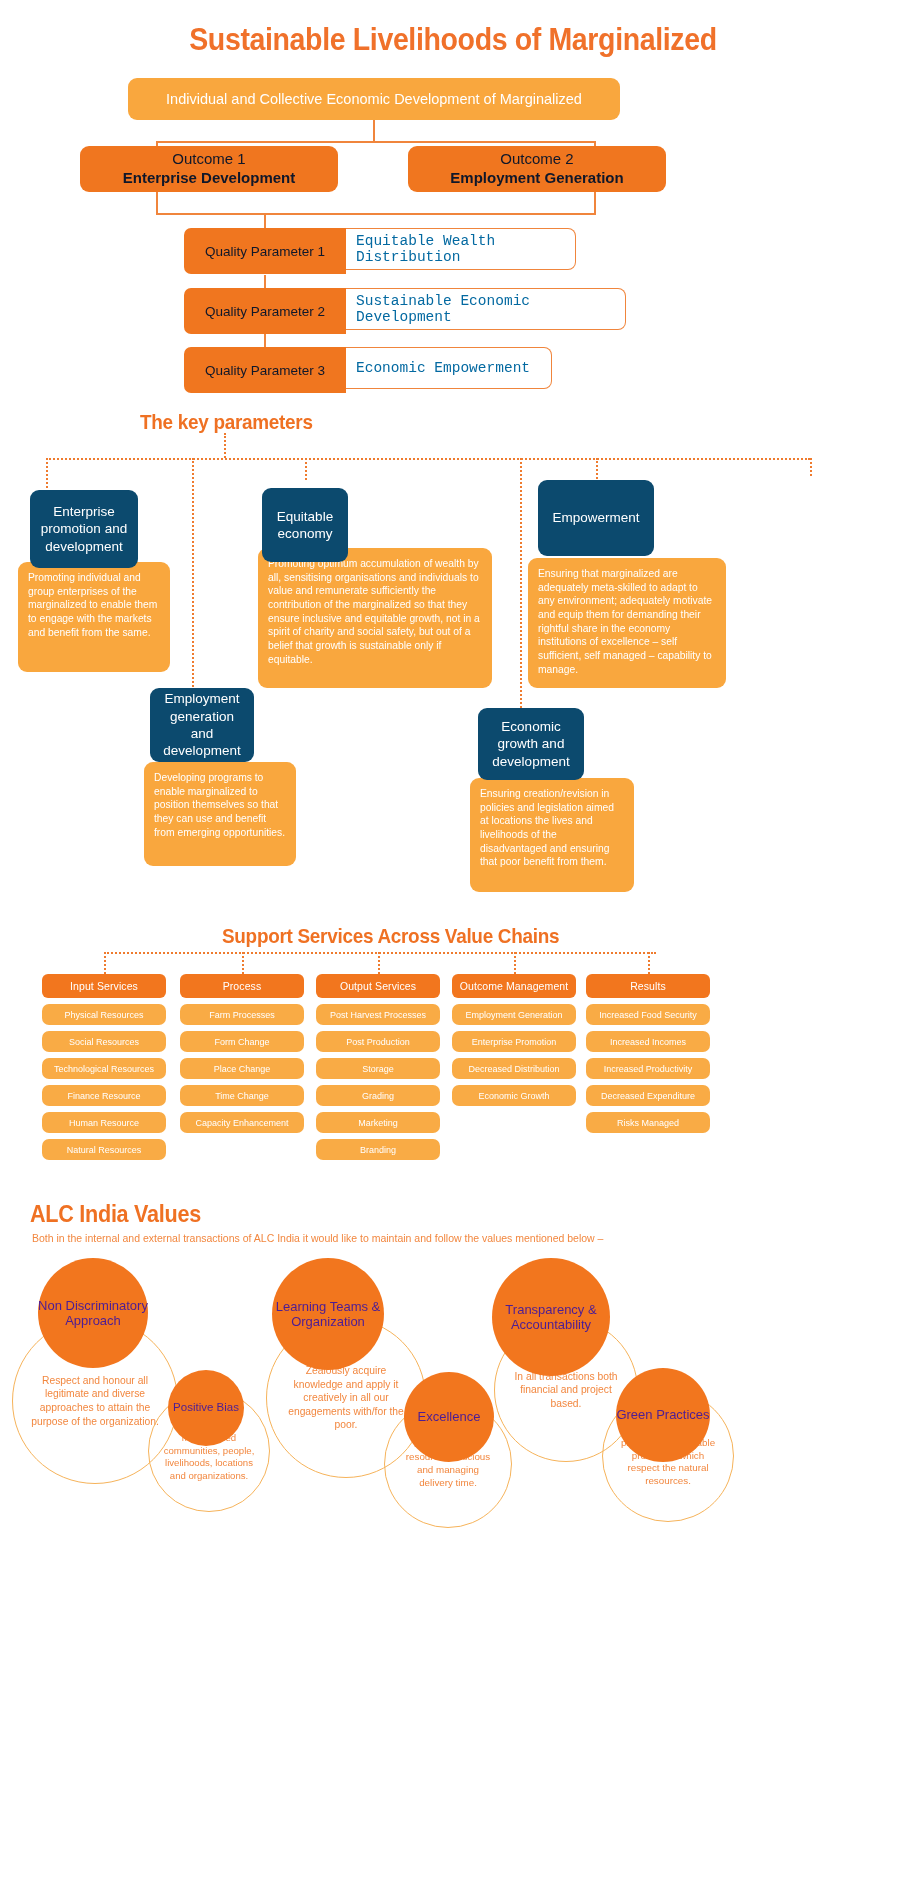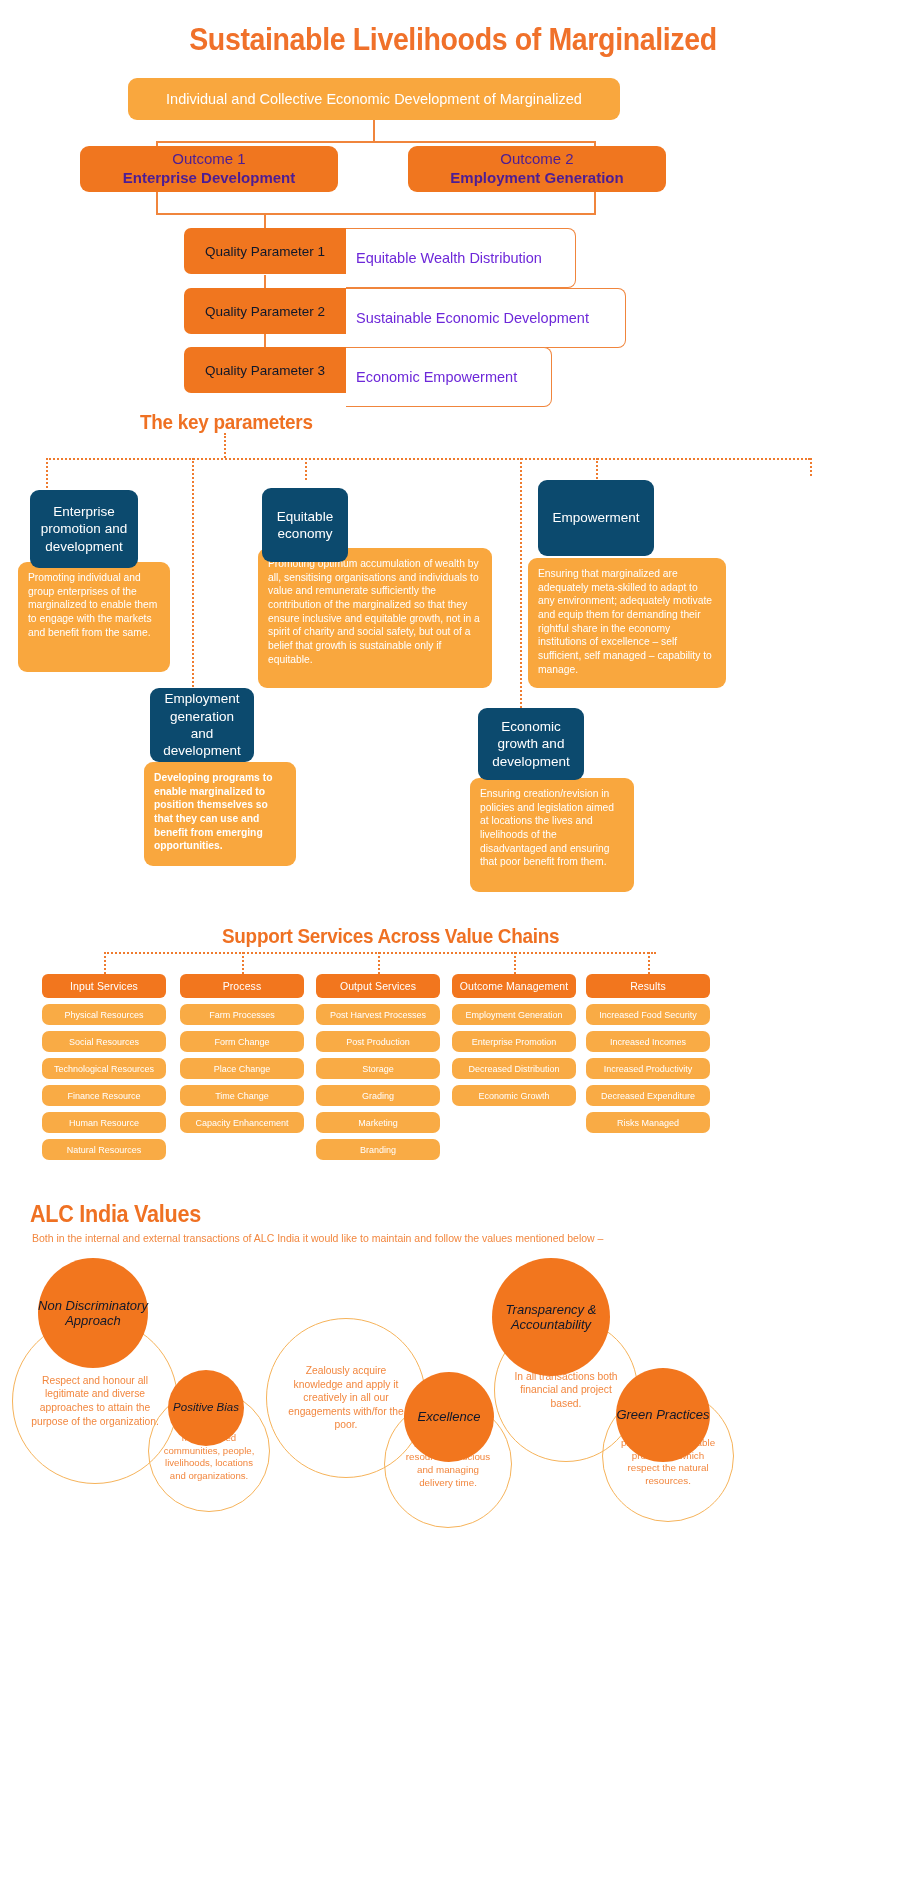--- a/index.html
+++ b/index.html
@@ -33,40 +33,40 @@
 
   
   .root-box {
     left: 128px; top: 78px; width: 492px; height: 42px;
     background: #f9a73e; border-radius: 9px;
     color: #fff; font-size: 14.5px;
     display: flex; align-items: center; justify-content: center;
   }
   .outcome-box {
     top: 146px; width: 258px; height: 46px;
-    background: #f0761f; border-radius: 9px; color: #4c1d95;
+    background: #f0761f; border-radius: 9px; color: #0f172a;
     display: flex; flex-direction: column;
     align-items: center; justify-content: center; line-height: 1.25;
   }
   .outcome-box .num { font-size: 15px; font-weight: 400; }
   .outcome-box .nm  { font-size: 15px; font-weight: bold; }
 
   .qp-row { left: 184px; width: 392px; height: 46px; }
   .qp-row .lbl {
     position: absolute; left: 0; top: 0; width: 162px; height: 46px;
     background: #f0761f; color: #0f172a; font-size: 13.5px;
     display: flex; align-items: center; justify-content: center;
     border-radius: 7px 0 0 7px;
   }
   .qp-row .val {
-    position: absolute; left: 162px; top: 0; right: 0; height: 60px;
+    position: absolute; left: 162px; top: 0; right: 0; height: 42px;
     background: #fff; border: 1.4px solid #f0853c; border-left: none;
     border-radius: 0 8px 8px 0;
-    color: #6d28d9; font-size: 14.5px;
-    display: flex; align-items: center; padding-left: 10px;
+    color: #0369a1; font-size: 14.5px;
+    display: flex; align-items: center; padding-left: 10px; font-family: Liberation Mono, monospace;
   }
 
   .conn { position: absolute; background: #f0853c; }
 
   
   .kp-head {
     background: #0c4a6e; color: #fff; border-radius: 9px;
     font-size: 13.5px; line-height: 1.28;
     display: flex; align-items: center; justify-content: center;
     text-align: center; padding: 6px 8px; z-index: 3;
@@ -92,25 +92,24 @@
     color: #fff; font-size: 9px; display: flex;
     align-items: center; justify-content: center;
     font-family: "Liberation Sans Narrow", "Liberation Sans", sans-serif;
   }
 
   
   .val-sub {
     position: absolute; color: #f2873f; font-size: 10.5px;
   }
   .v-solid {
-    position: absolute; border-radius: 50%; background: #f2761e; color: #0f172a;
+    position: absolute; border-radius: 50%; background: #f2761e; color: #4c1d95;
     display: flex; flex-direction: column; align-items: center;
     justify-content: center; text-align: center; line-height: 1.17;
     z-index: 3;
-    font-style: italic;
   }
   .v-hollow {
     position: absolute; border-radius: 50%;
     border: 1.3px solid #f6b35a; background: transparent;
     color: #f2873f; font-size: 10.3px; line-height: 1.32;
     display: flex; align-items: center; justify-content: center;
     text-align: center; z-index: 1; padding: 6px 14px;
   }
   .v-hollow span { display: block; width: 100%; }
 </style>
@@ -172,21 +171,21 @@
 
   <div class="abs kp-body" style="left:18px; top:562px; width:152px; height:110px;">Promoting individual and group enterprises of the marginalized to enable them to engage with the markets and benefit from the same.</div>
   <div class="abs kp-head" style="left:30px; top:490px; width:108px; height:78px;">Enterprise promotion and development</div>
 
   <div class="abs kp-body" style="left:258px; top:548px; width:234px; height:140px;">Promoting optimum accumulation of wealth by all, sensitising organisations and individuals to value and remunerate sufficiently the contribution of the marginalized so that they ensure inclusive and equitable growth, not in a spirit of charity and social safety, but out of a belief that growth is sustainable only if equitable.</div>
   <div class="abs kp-head" style="left:262px; top:488px; width:86px; height:74px;">Equitable economy</div>
 
   <div class="abs kp-body" style="left:528px; top:558px; width:198px; height:130px;">Ensuring that marginalized are adequately meta-skilled to adapt to any environment; adequately motivate and equip them for demanding their rightful share in the economy institutions of excellence – self sufficient, self managed – capability to manage.</div>
   <div class="abs kp-head" style="left:538px; top:480px; width:116px; height:76px;">Empowerment</div>
 
-  <div class="abs kp-body" style="left:144px; top:762px; width:152px; height:104px;font-weight:bold;">Developing programs to enable marginalized to position themselves so that they can use and benefit from emerging opportunities.</div>
+  <div class="abs kp-body" style="left:144px; top:762px; width:152px; height:104px;">Developing programs to enable marginalized to position themselves so that they can use and benefit from emerging opportunities.</div>
   <div class="abs kp-head" style="left:150px; top:688px; width:104px; height:74px;">Employment generation and development</div>
 
   <div class="abs kp-body" style="left:470px; top:778px; width:164px; height:114px;">Ensuring creation/revision in policies and legislation aimed at locations the lives and livelihoods of the disadvantaged and ensuring that poor benefit from them.</div>
   <div class="abs kp-head" style="left:478px; top:708px; width:106px; height:72px;">Economic growth and development</div>
 
   <div class="sec-title" style="left:222px; top:924px;">Support Services Across Value Chains</div>
 
   <div class="dot-h" style="left:104px; top:952px; width:552px;"></div>
   <div class="dot-v" style="left:104px; top:952px; height:22px;"></div>
   <div class="dot-v" style="left:242px; top:952px; height:22px;"></div>
@@ -257,17 +256,18 @@
   </div>
   <div class="v-hollow" style="left:494px; top:1318px; width:144px; height:144px;">
     <span>In all transactions both financial and project based.</span>
   </div>
   <div class="v-hollow" style="left:602px; top:1390px; width:132px; height:132px; font-size:9.8px;">
     <span>Advocating and practicing sustainable processes which respect the natural resources.</span>
   </div>
 
   <div class="v-solid" style="left:38px;  top:1258px; width:110px; height:110px; font-size:13px;">Non Discriminatory Approach</div>
   <div class="v-solid" style="left:168px; top:1370px; width:76px;  height:76px;  font-size:11.5px;">Positive Bias</div>
+  <div class="v-solid" style="left:272px; top:1258px; width:112px; height:112px; font-size:13px;">Learning Teams &amp; Organization</div>
   <div class="v-solid" style="left:404px; top:1372px; width:90px;  height:90px;  font-size:13px;">Excellence</div>
   <div class="v-solid" style="left:616px; top:1368px; width:94px;  height:94px;  font-size:13px;">Green Practices</div>
   <div class="v-solid" style="left:492px; top:1258px; width:118px; height:118px; font-size:13px;">Transparency &amp; Accountability</div>
 
 </div>
 
 </body></html>

